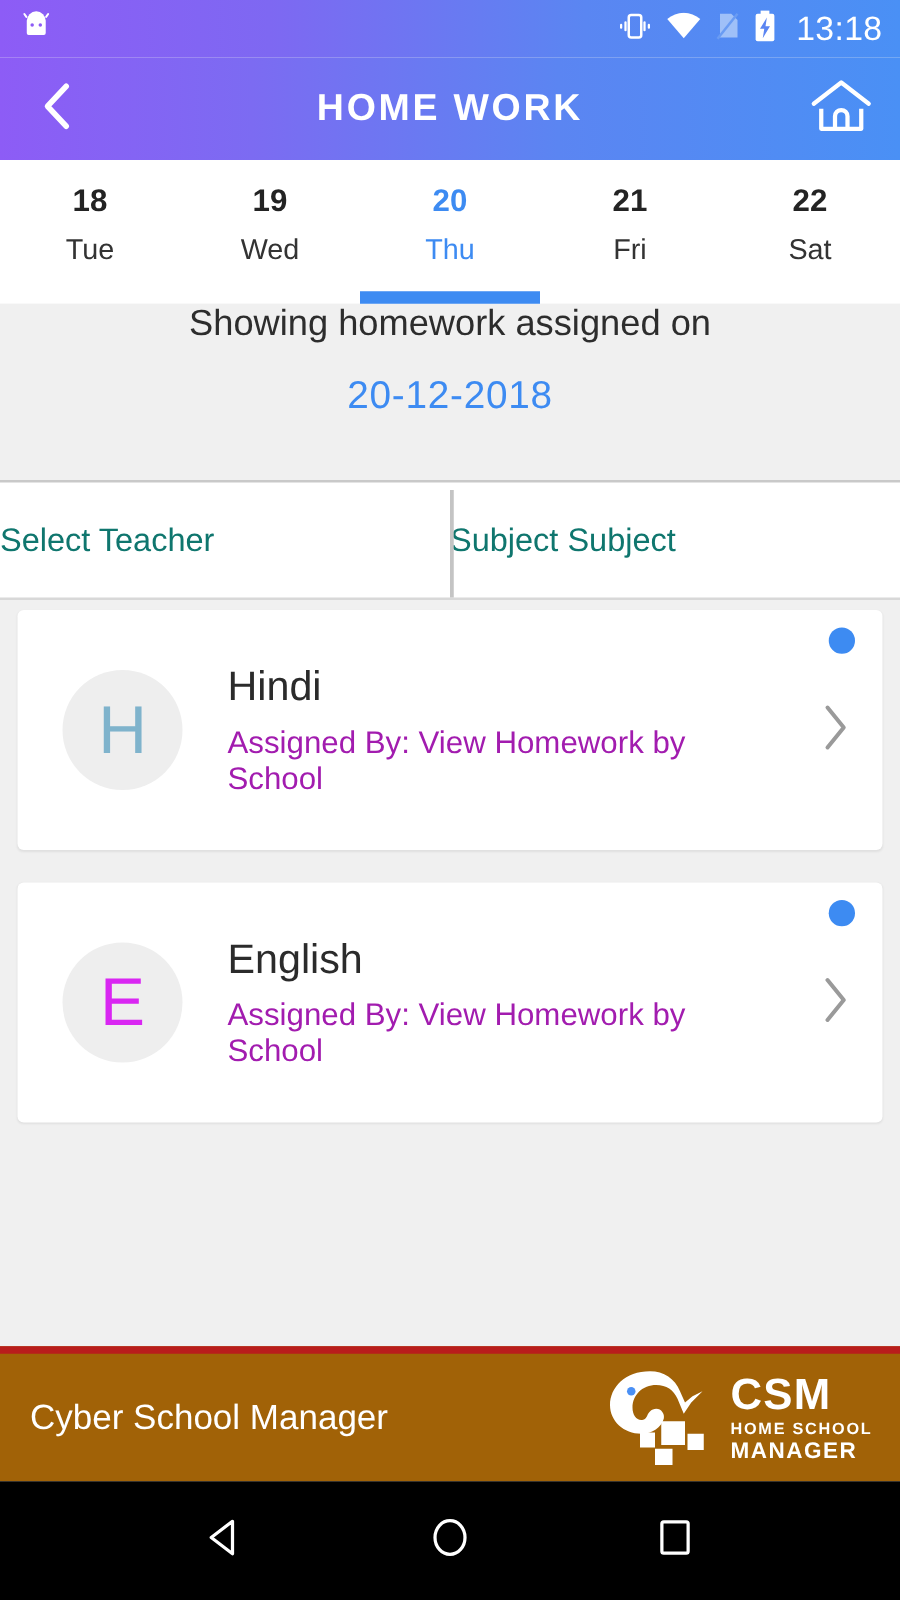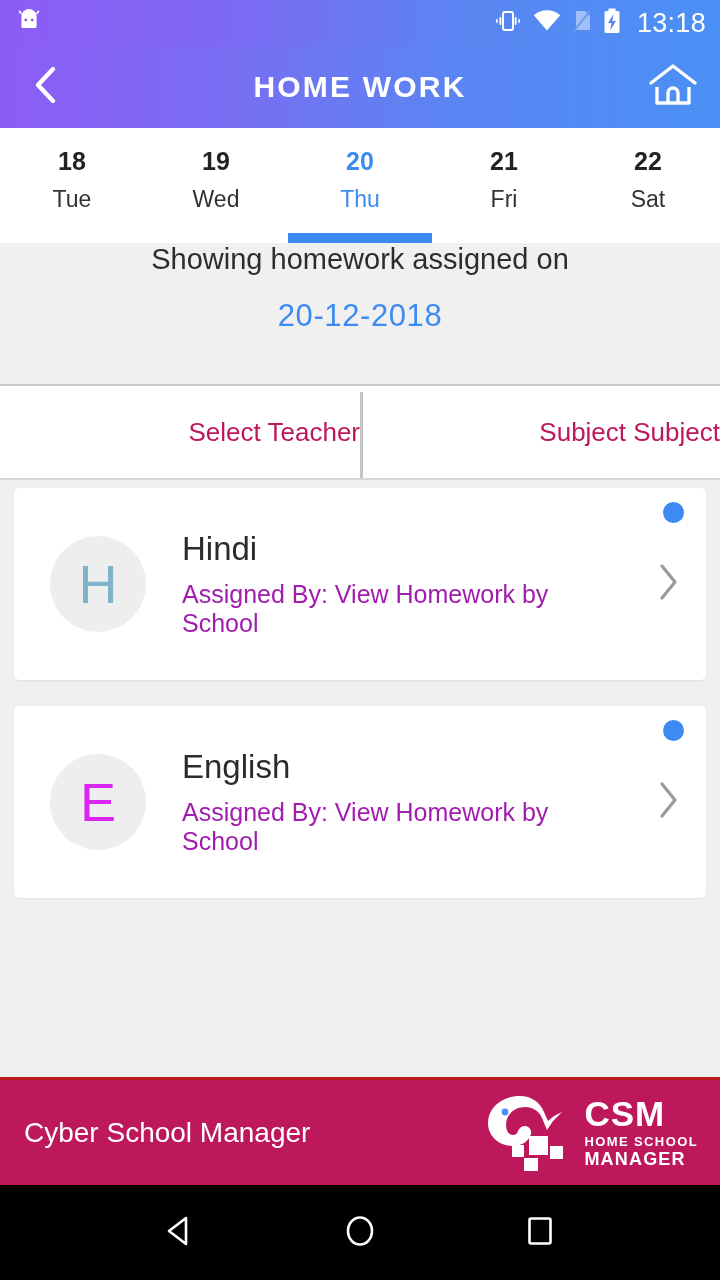--- a/index.html
+++ b/index.html
@@ -69,21 +69,21 @@
   .banner-line1 { font-size:29px; color:#2d2d2d; font-weight:400; }
   .banner-date  { font-size:31px; color:#3d8bf2; font-weight:400; letter-spacing:.6px; }
 
   
   .filterbar {
     flex:0 0 96px; background:#ffffff;
     display:flex; align-items:center; position:relative;
     border-top:2px solid #c9c9c9; border-bottom:2px solid #d8d8d8;
   }
   .filterbar .fcell {
-    flex:1; text-align:right; font-size:26px; color:#be185d; font-weight:400;
+    flex:1; text-align:left; font-size:26px; color:#0f766e; font-weight:400;
   }
   .filterbar .fdiv {
     position:absolute; top:6px; bottom:0; left:360px;
     width:3px; background:#c4c4c4;
   }
 
   
   .list { flex:1 1 auto; background:#f0f0f0; padding:8px 14px 0 14px; overflow:hidden; }
   .card {
     background:#fff; border-radius:5px; height:192px;
@@ -103,23 +103,23 @@
     margin-top:11px; line-height:1.18; max-width:392px;
   }
   .chev { flex:0 0 76px; display:flex; align-items:center; justify-content:center; height:100%; }
   .dot {
     position:absolute; top:14px; right:22px;
     width:21px; height:21px; border-radius:50%; background:#3d8bf2;
   }
 
   
   .footer {
-    flex:0 0 108px; background:#be185d;
+    flex:0 0 108px; background:#a16207;
     display:flex; align-items:center; padding:0 22px 0 24px;
-    border-top:3px solid #b91c1c;
+    border-top:6px solid #b91c1c;
   }
   .footer-text { color:#fff; font-size:28px; font-weight:400; }
   .logo { margin-left:auto; display:flex; align-items:center; gap:8px; }
   .logo-word { display:flex; flex-direction:column; align-items:flex-start; line-height:1; }
   .logo-csm { color:#fff; font-size:35px; font-weight:700; letter-spacing:1px; line-height:.95; }
   .logo-l2 { color:#fff; font-size:13px; font-weight:700; letter-spacing:1.4px; margin-top:4px; }
   .logo-l3 { color:#fff; font-size:18px; font-weight:700; letter-spacing:1.2px; margin-top:2px; }
 
   
   .navbar {

